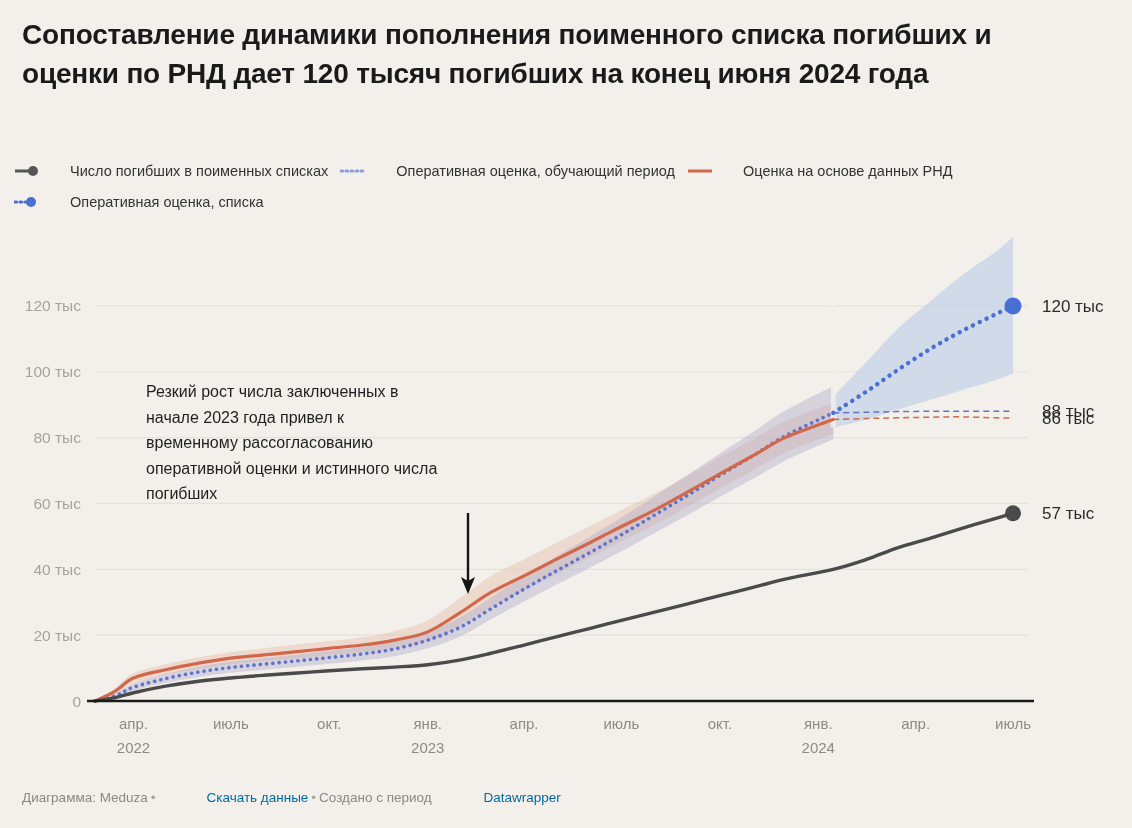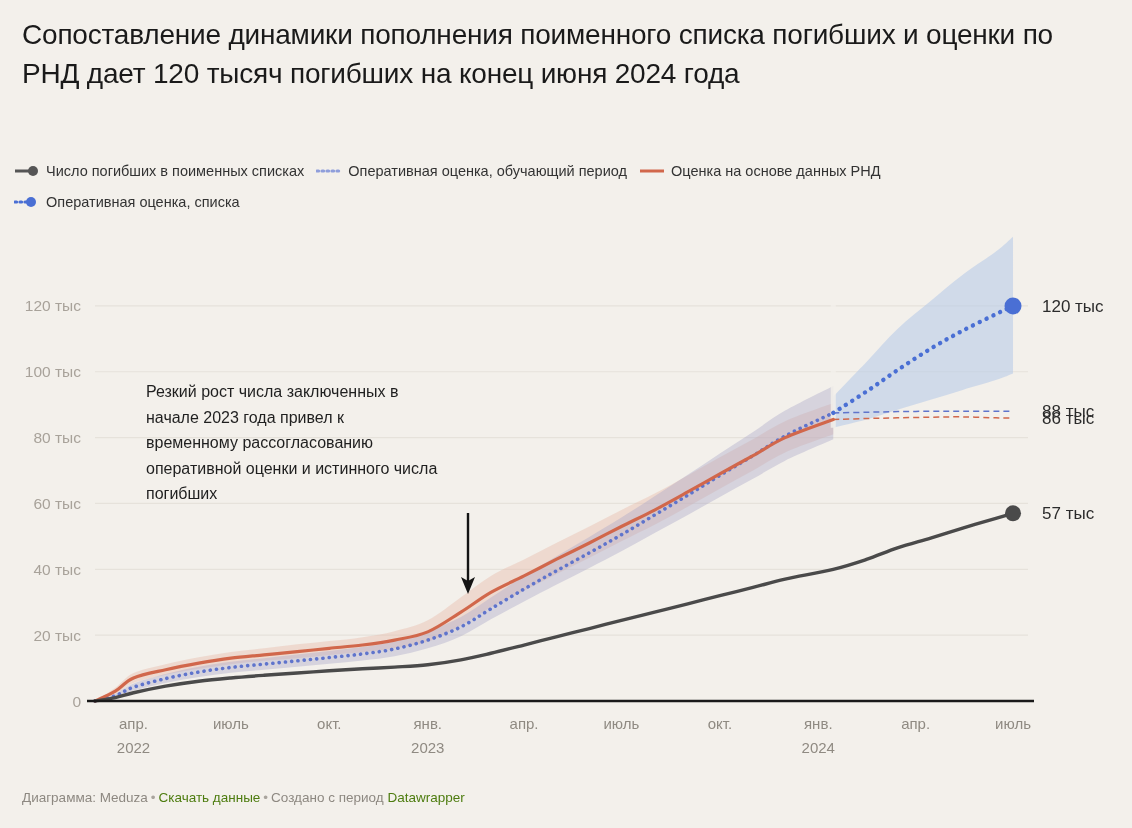--- a/index.html
+++ b/index.html
@@ -9,60 +9,61 @@
     background: #f3f0eb;
     font-family: "Liberation Sans", sans-serif;
     -webkit-font-smoothing: antialiased;
   }
   #page { position: relative; width: 1132px; height: 828px; overflow: hidden; background: #f3f0eb; }
 
   .title {
     position: absolute;
     left: 22px; top: 16px; width: 1060px;
     font-size: 28px;
-    font-weight: normal;
+    font-weight: bold;
     line-height: 1.38;
     color: #1a1a1a;
     letter-spacing: -0.2px;
   }
 
   .legend {
     position: absolute;
     left: 14px; top: 155px; width: 1050px;
     font-size: 14.5px;
     color: #3a3a3a;
     line-height: 30px;
   }
   .legend-item {
     display: inline-flex;
     align-items: center;
     margin-right: 12px;
     white-space: nowrap;
     vertical-align: middle;
+    gap: 24px;
   }
   .legend-mark { display: inline-block; margin-right: 6px; height: 14px; width: 26px; position: relative; }
   .legend-mark svg { display: block; }
   .legend-label { color: #333; }
 
   .chart-wrap { position: absolute; left: 0; top: 225px; width: 1132px; height: 545px; }
   svg.chart { display: block; }
 
   .ylabel { font-size: 15.5px; fill: #a8a29a; font-family: "Liberation Sans", sans-serif; }
   .xlabel { font-size: 15px; fill: #8f8a82; font-family: "Liberation Sans", sans-serif; }
   .xlabel-year { font-size: 15px; fill: #8f8a82; font-family: "Liberation Sans", sans-serif; }
   .endlabel { font-size: 17px; fill: #2b2b2b; font-family: "Liberation Sans", sans-serif; }
   .annot { font-size: 16px; fill: #1f1f1f; font-family: "Liberation Sans", sans-serif; }
 
   .footer {
     position: absolute;
     left: 22px; top: 790px;
     font-size: 13.5px;
     color: #8d8881;
   }
-  .footer a, .footer .lnk { color: #4d7c0f; text-decoration: none; }
+  .footer a, .footer .lnk { color: #0369a1; text-decoration: none; margin-left: 48px; }
   .footer .sep { color: #a9a49d; padding: 0 3px; }
 </style>
 </head>
 <body>
 
 <div id="page">
 
   <div class="title">Сопоставление динамики пополнения поименного списка погибших и оценки по РНД дает 120 тысяч погибших на конец июня 2024 года</div>
 
   <div class="legend">

